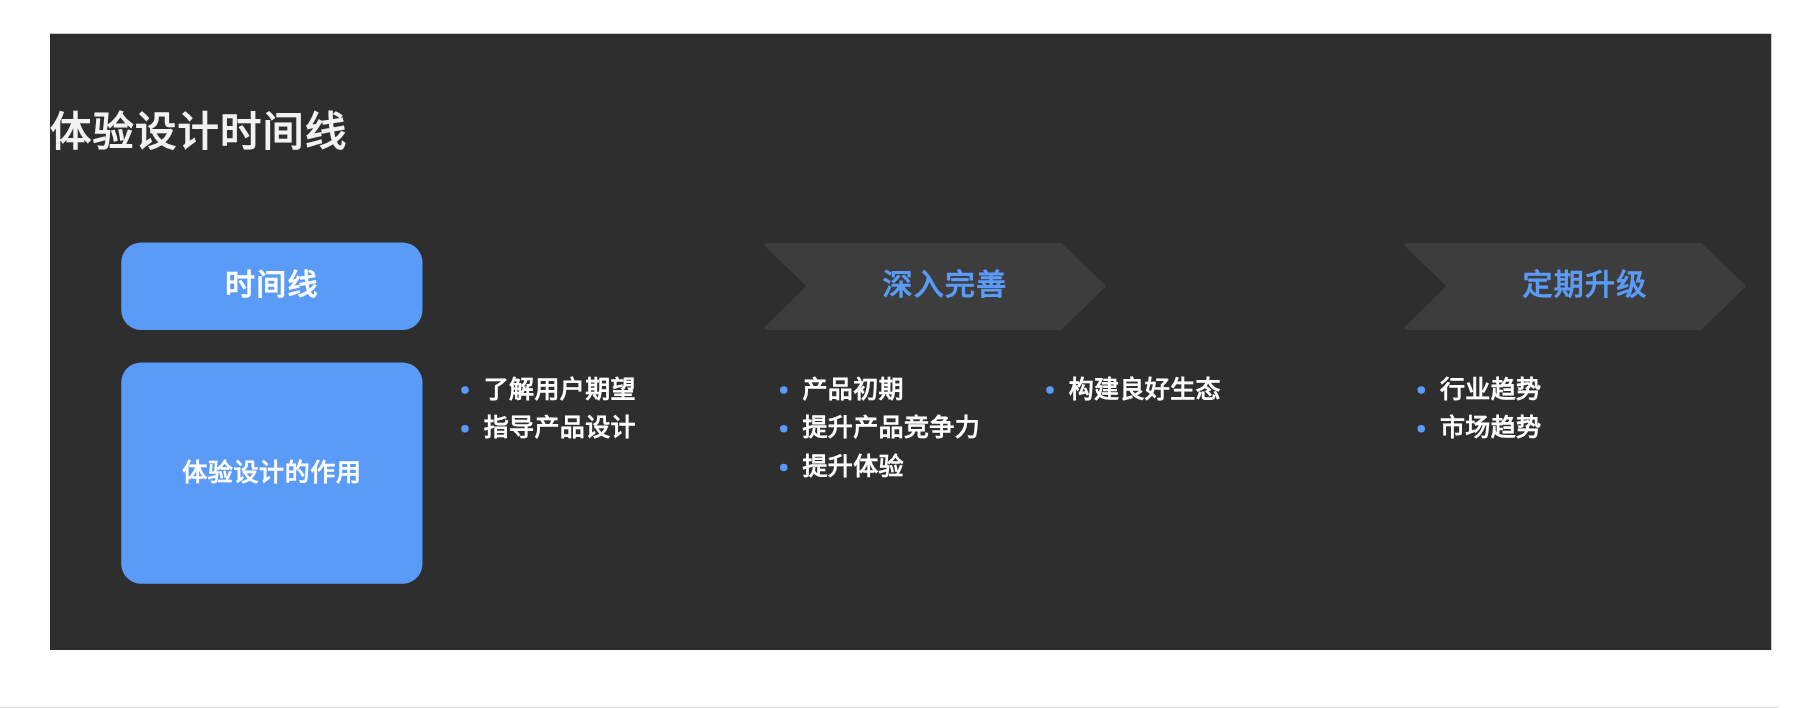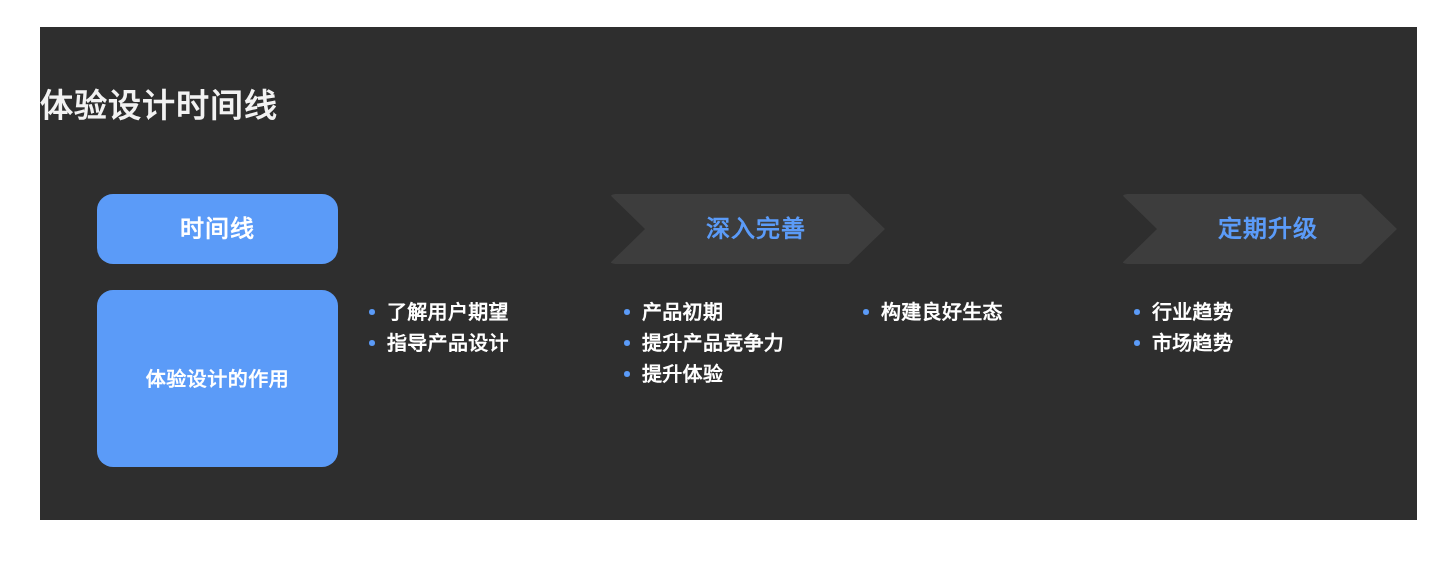--- a/index.html
+++ b/index.html
@@ -136,21 +136,21 @@
     white-space: nowrap;
   }
 
   .bullet-col {
     position: absolute;
     top: 12px;
     width: 250px;
   }
   .bullet-col.col-0 { left: 272px; }
   .bullet-col.col-1 { left: 527px; }
-  .bullet-col.col-2 { left: 766px; font-family: Liberation Serif, serif; }
+  .bullet-col.col-2 { left: 740px; font-family: Liberation Serif, serif; }
   .bullet-col.col-3 { left: 1037px; }
 
   .bullet-item {
     display: flex;
     align-items: flex-start;
     margin-bottom: 11px;
     line-height: 1;
   }
   .bullet-dot {
     flex: 0 0 auto;

